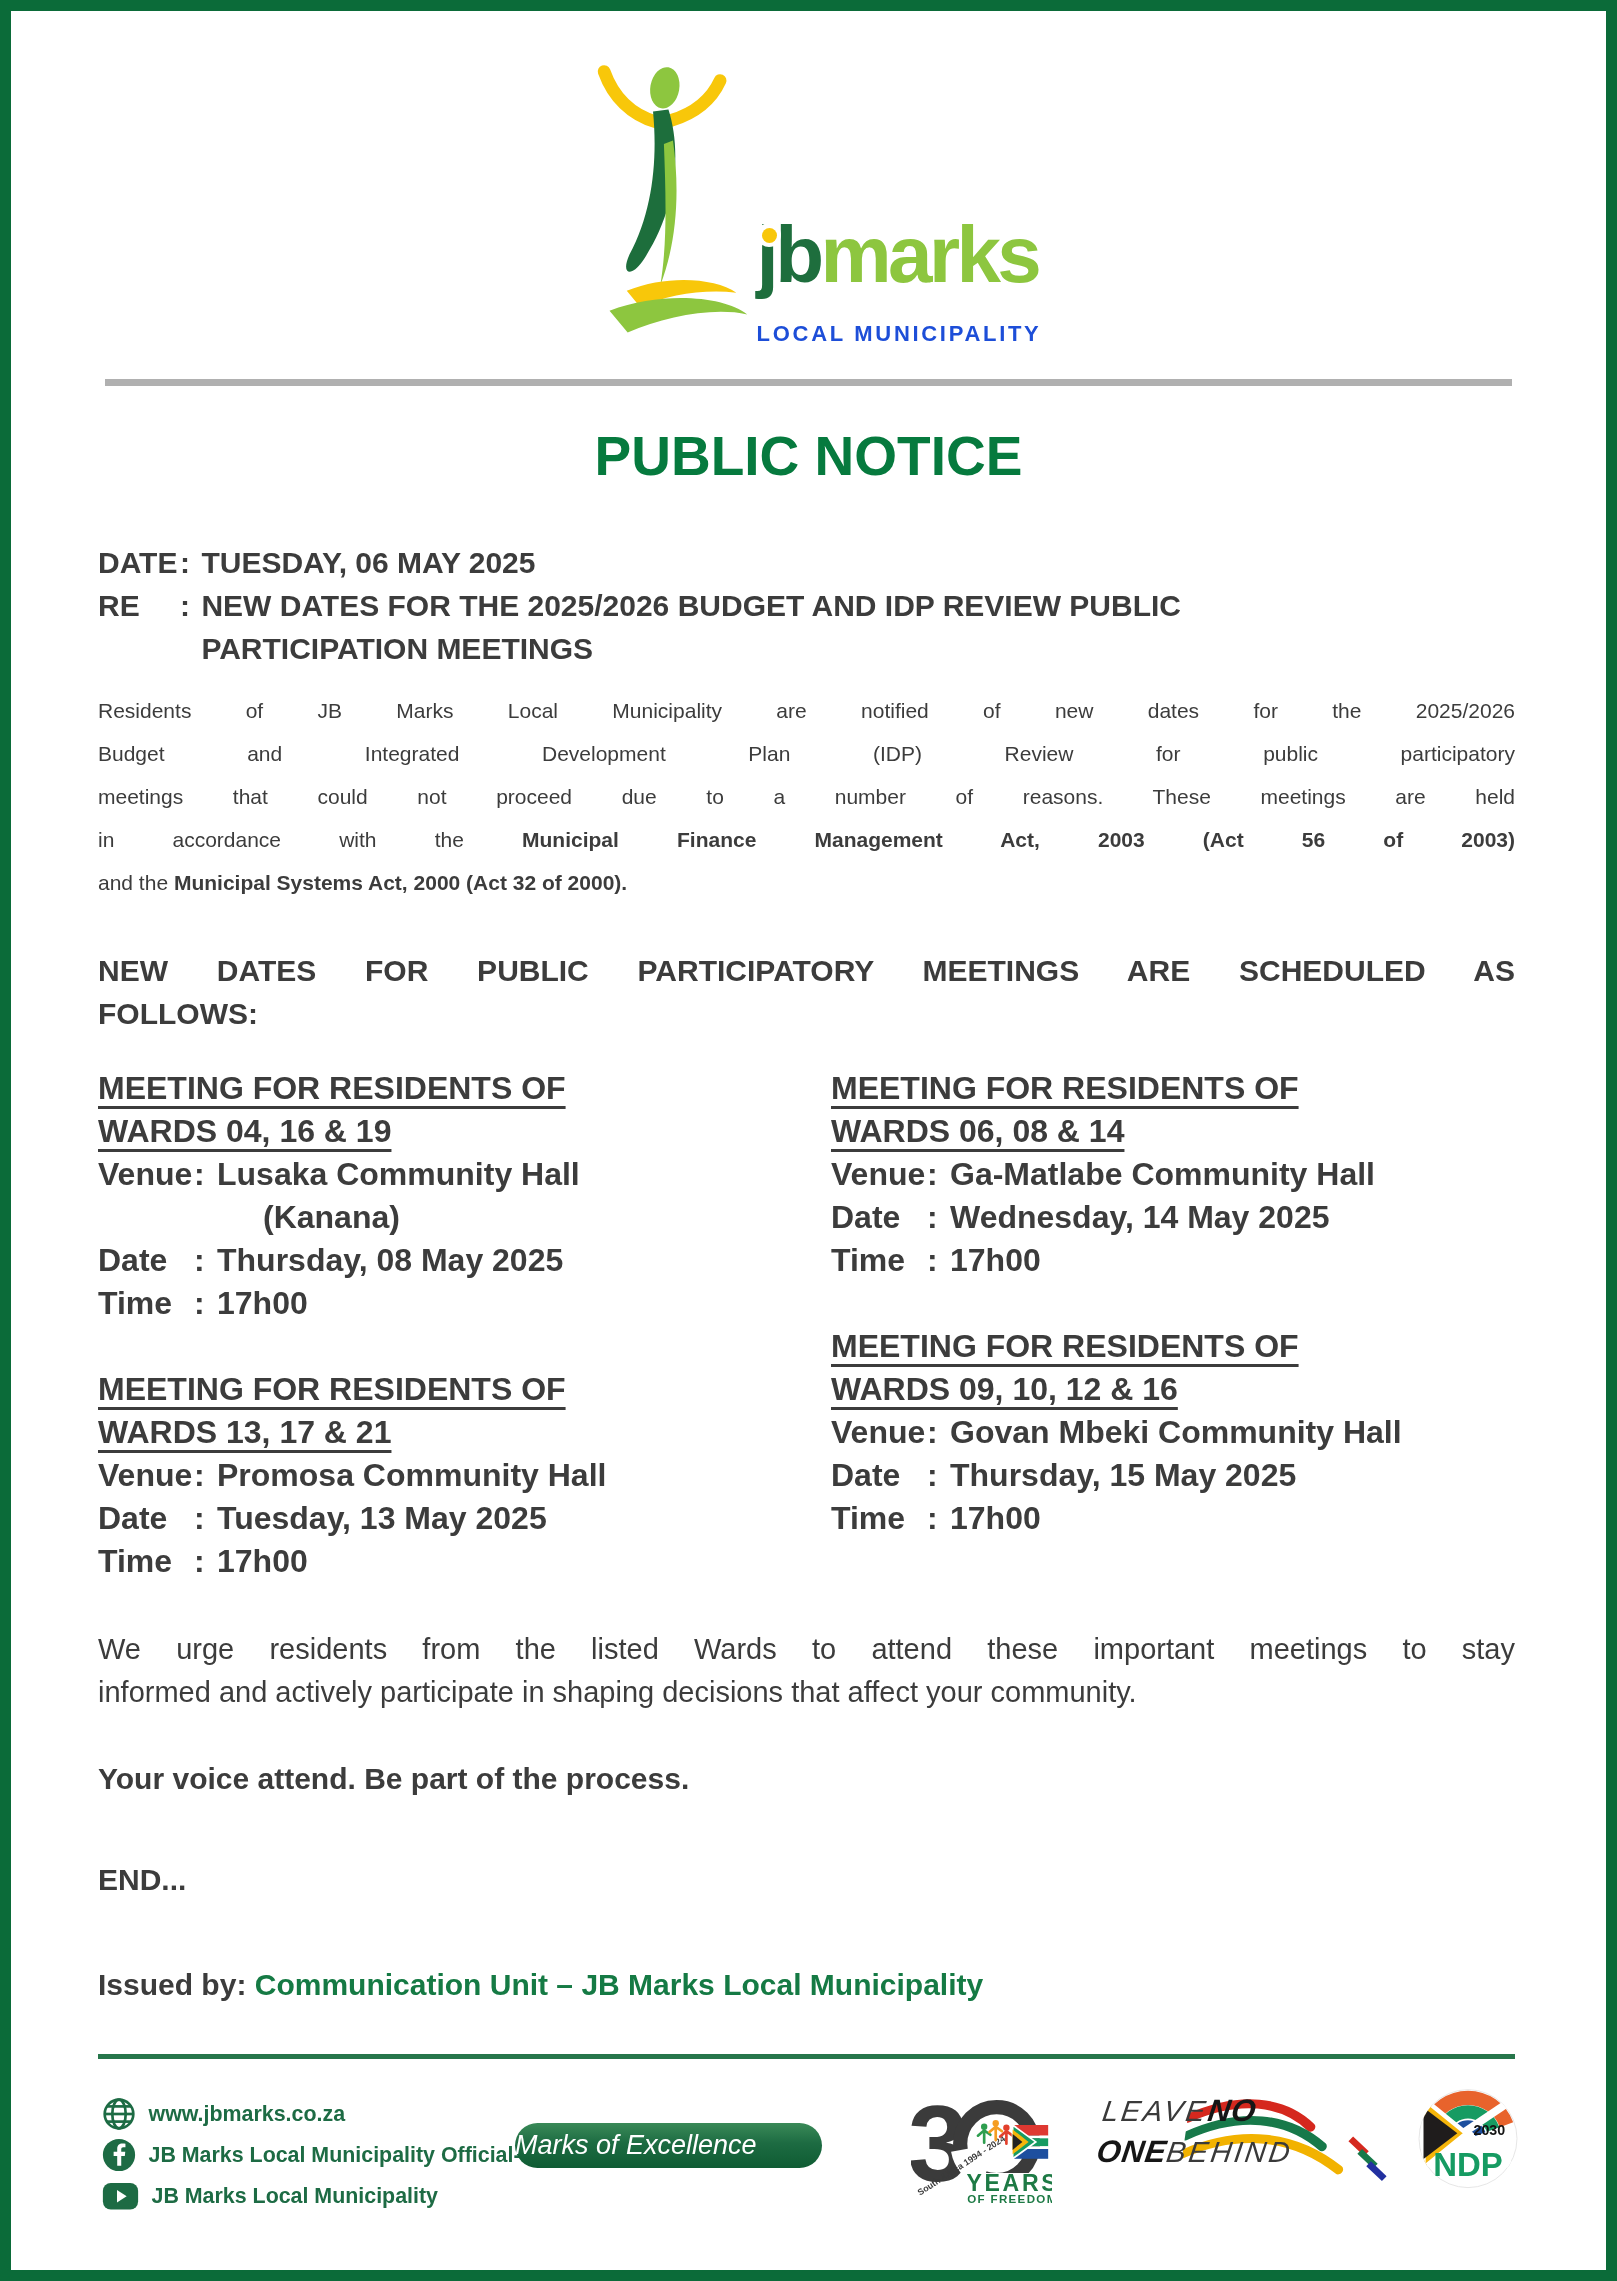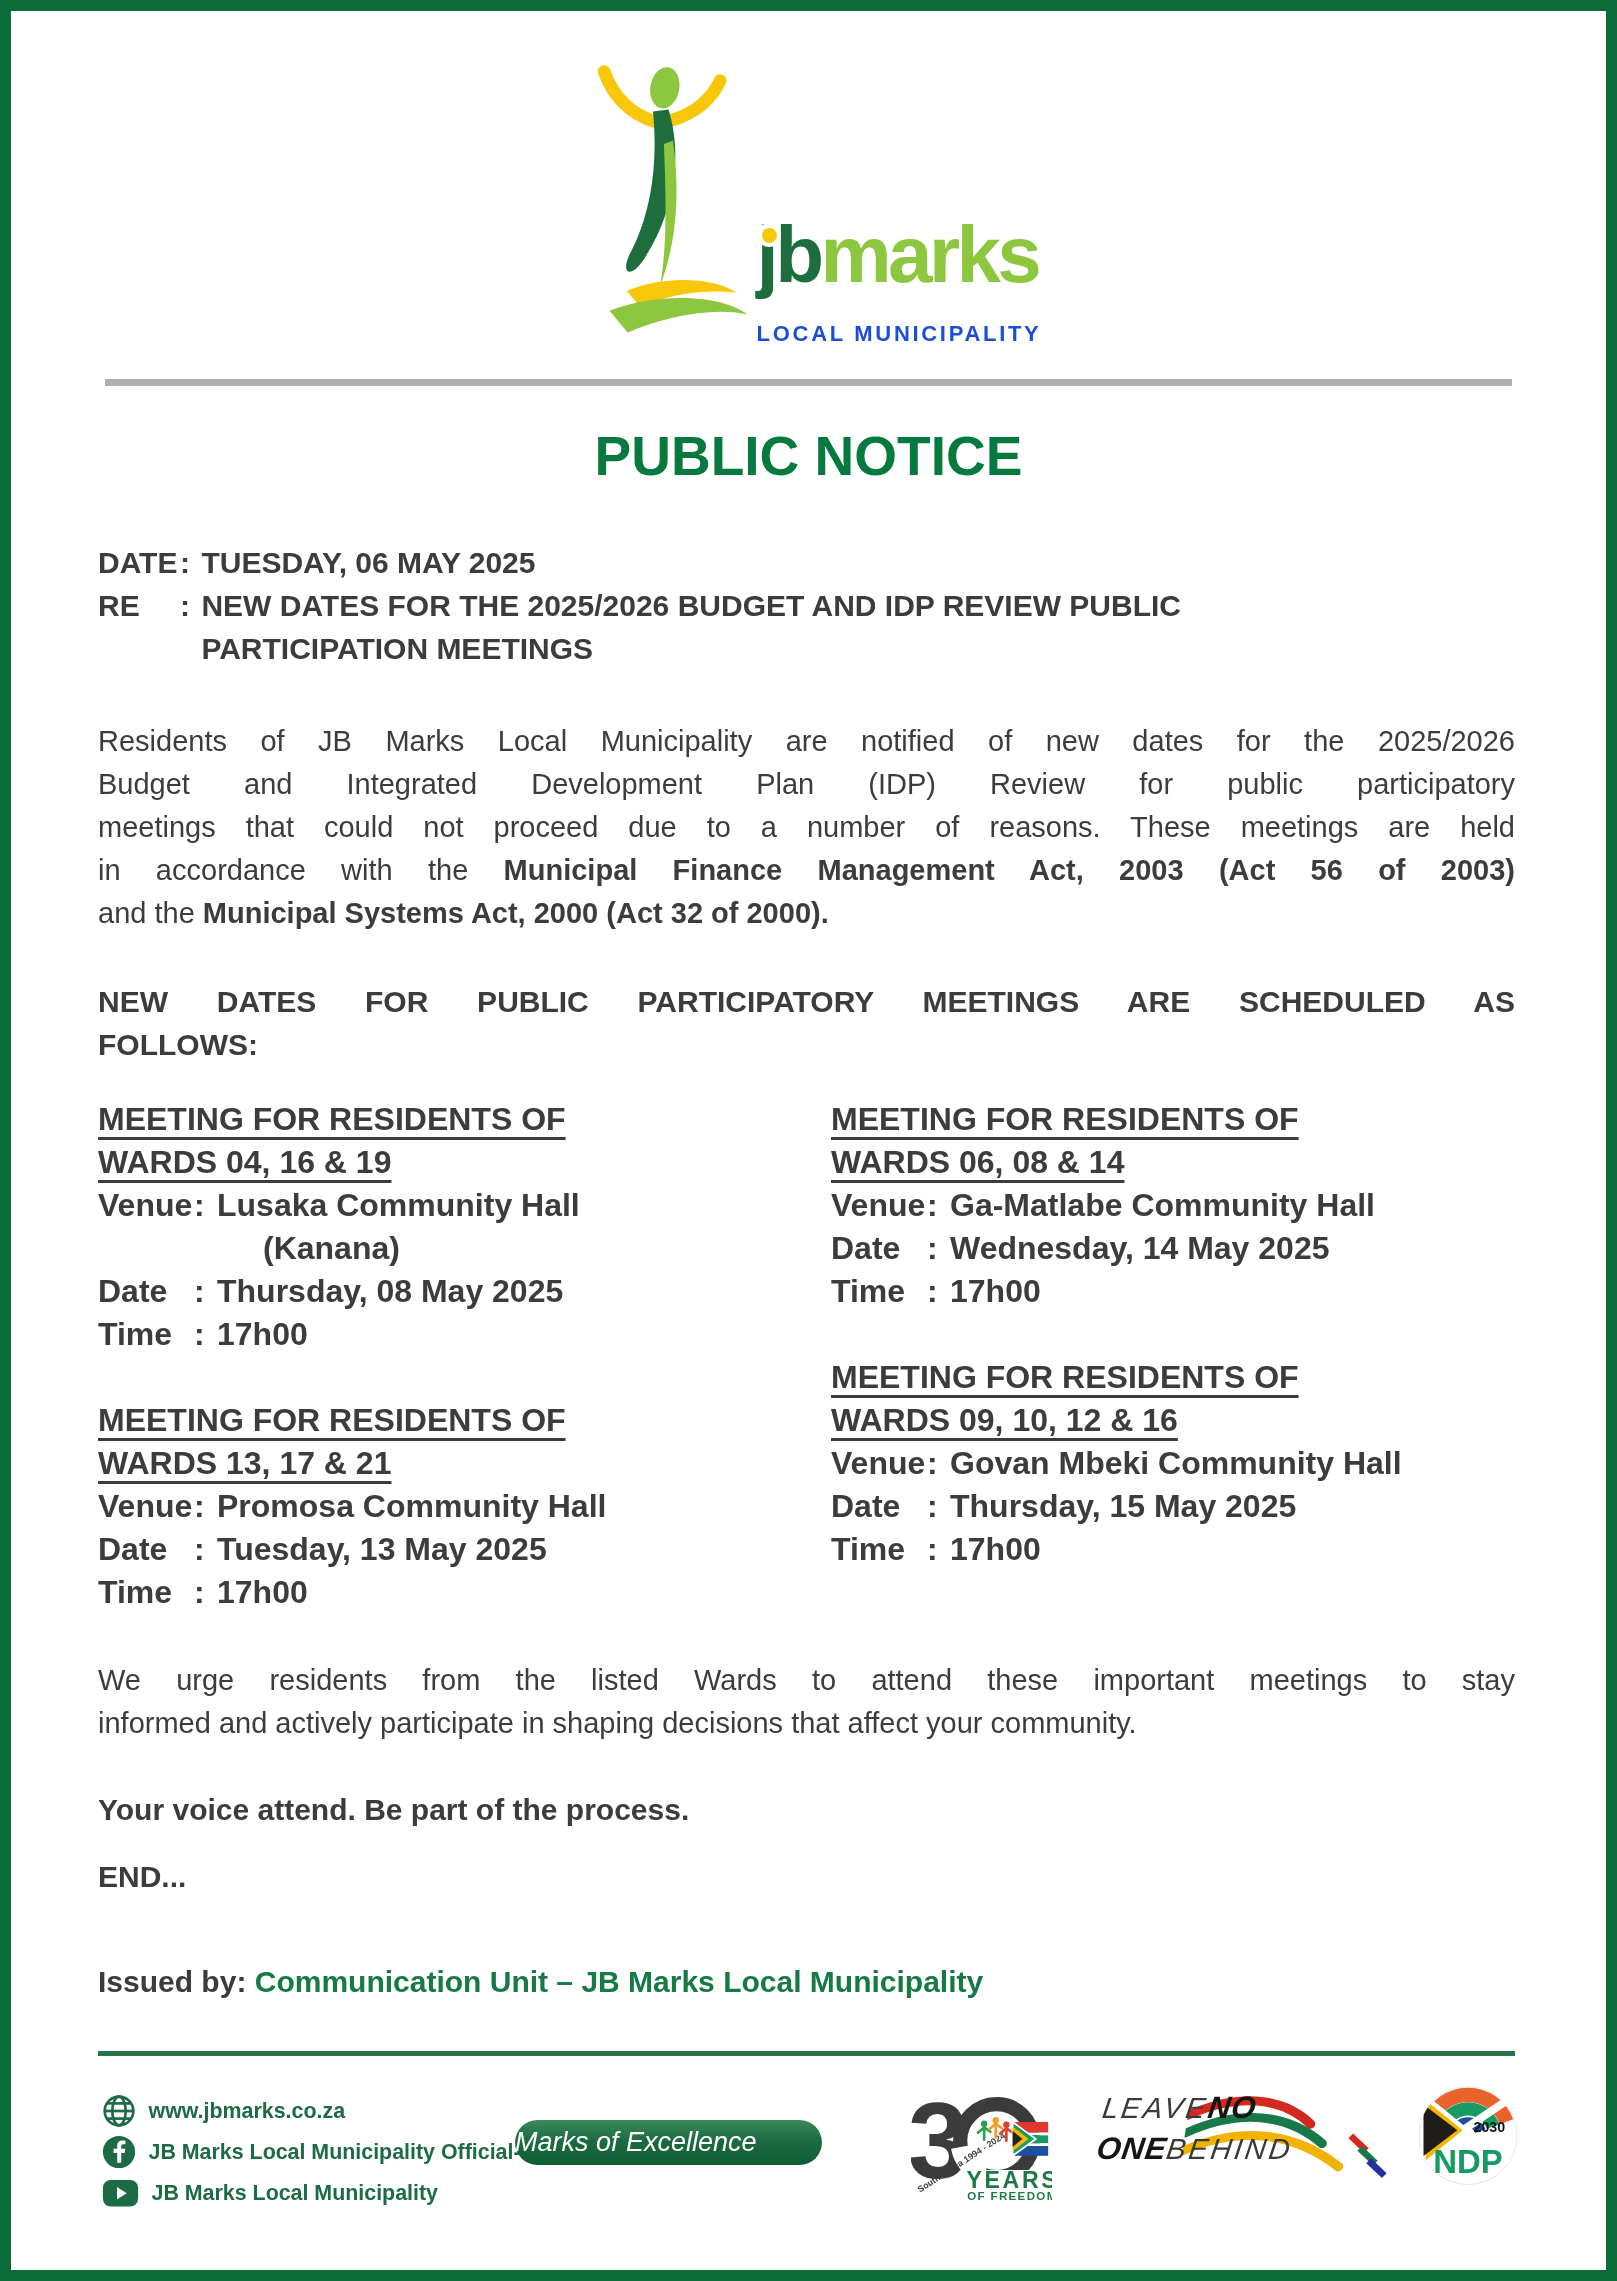--- a/index.html
+++ b/index.html
@@ -24,42 +24,42 @@
   .content{margin:55px 102px 0 98px;}
 
   
   .meta{margin-top:0;font-size:30px;font-weight:bold;line-height:43px;}
   .mrow{display:flex;}
   .mrow .lbl{width:82px;flex:none;}
   .mrow .colon{width:21.4px;flex:none;}
   .mrow .val{flex:1;}
 
   
-  .intro{margin-top:50px;font-size:29px;line-height:43px;}
+  .intro{margin-top:19px;font-size:21px;line-height:43px;}
   .jfull{text-align:justify;text-align-last:justify;}
   .b{font-weight:bold;}
 
   .sched-head{margin-top:45px;font-size:30px;line-height:43px;font-weight:bold;}
 
   
   .cols{margin-top:32px;display:flex;}
   .col-left{width:667px;flex:none;margin-right:66px;}
   .col-right{flex:1;}
   .meeting{font-size:32px;line-height:43px;font-weight:bold;}
   .meeting + .meeting{margin-top:43px;}
   .mtitle{text-decoration:underline;text-underline-offset:7.1px;text-decoration-thickness:2.7px;}
   .row{display:flex;}
   .lbl2{width:96px;flex:none;}
   .colon2{width:23px;flex:none;}
   .val2{flex:1;}
   .venue2{padding-left:46px;}
 
   .closing{margin-top:45px;font-size:29px;line-height:43px;}
   .voice{margin-top:43px;font-size:30px;line-height:43px;}
-  .endline{margin-top:24px;font-size:30px;line-height:43px;}
+  .endline{margin-top:58px;font-size:30px;line-height:43px;}
   .issued{margin-top:62px;font-size:30px;line-height:43px;font-weight:bold;}
   .issued .green{color:#157a44;margin-top:44px;}
 
   .rule-green{margin:48px 102px 0 98px;height:5.3px;background:#27764b;}
 
   
   footer{position:relative;height:207px;}
   .links{position:absolute;left:102px;top:39px;display:flex;flex-direction:column;gap:9px;
          color:#1d6b44;font-weight:bold;font-size:21.4px;}
   .link-row{display:flex;align-items:center;gap:12.5px;height:32px;cursor:pointer;}

